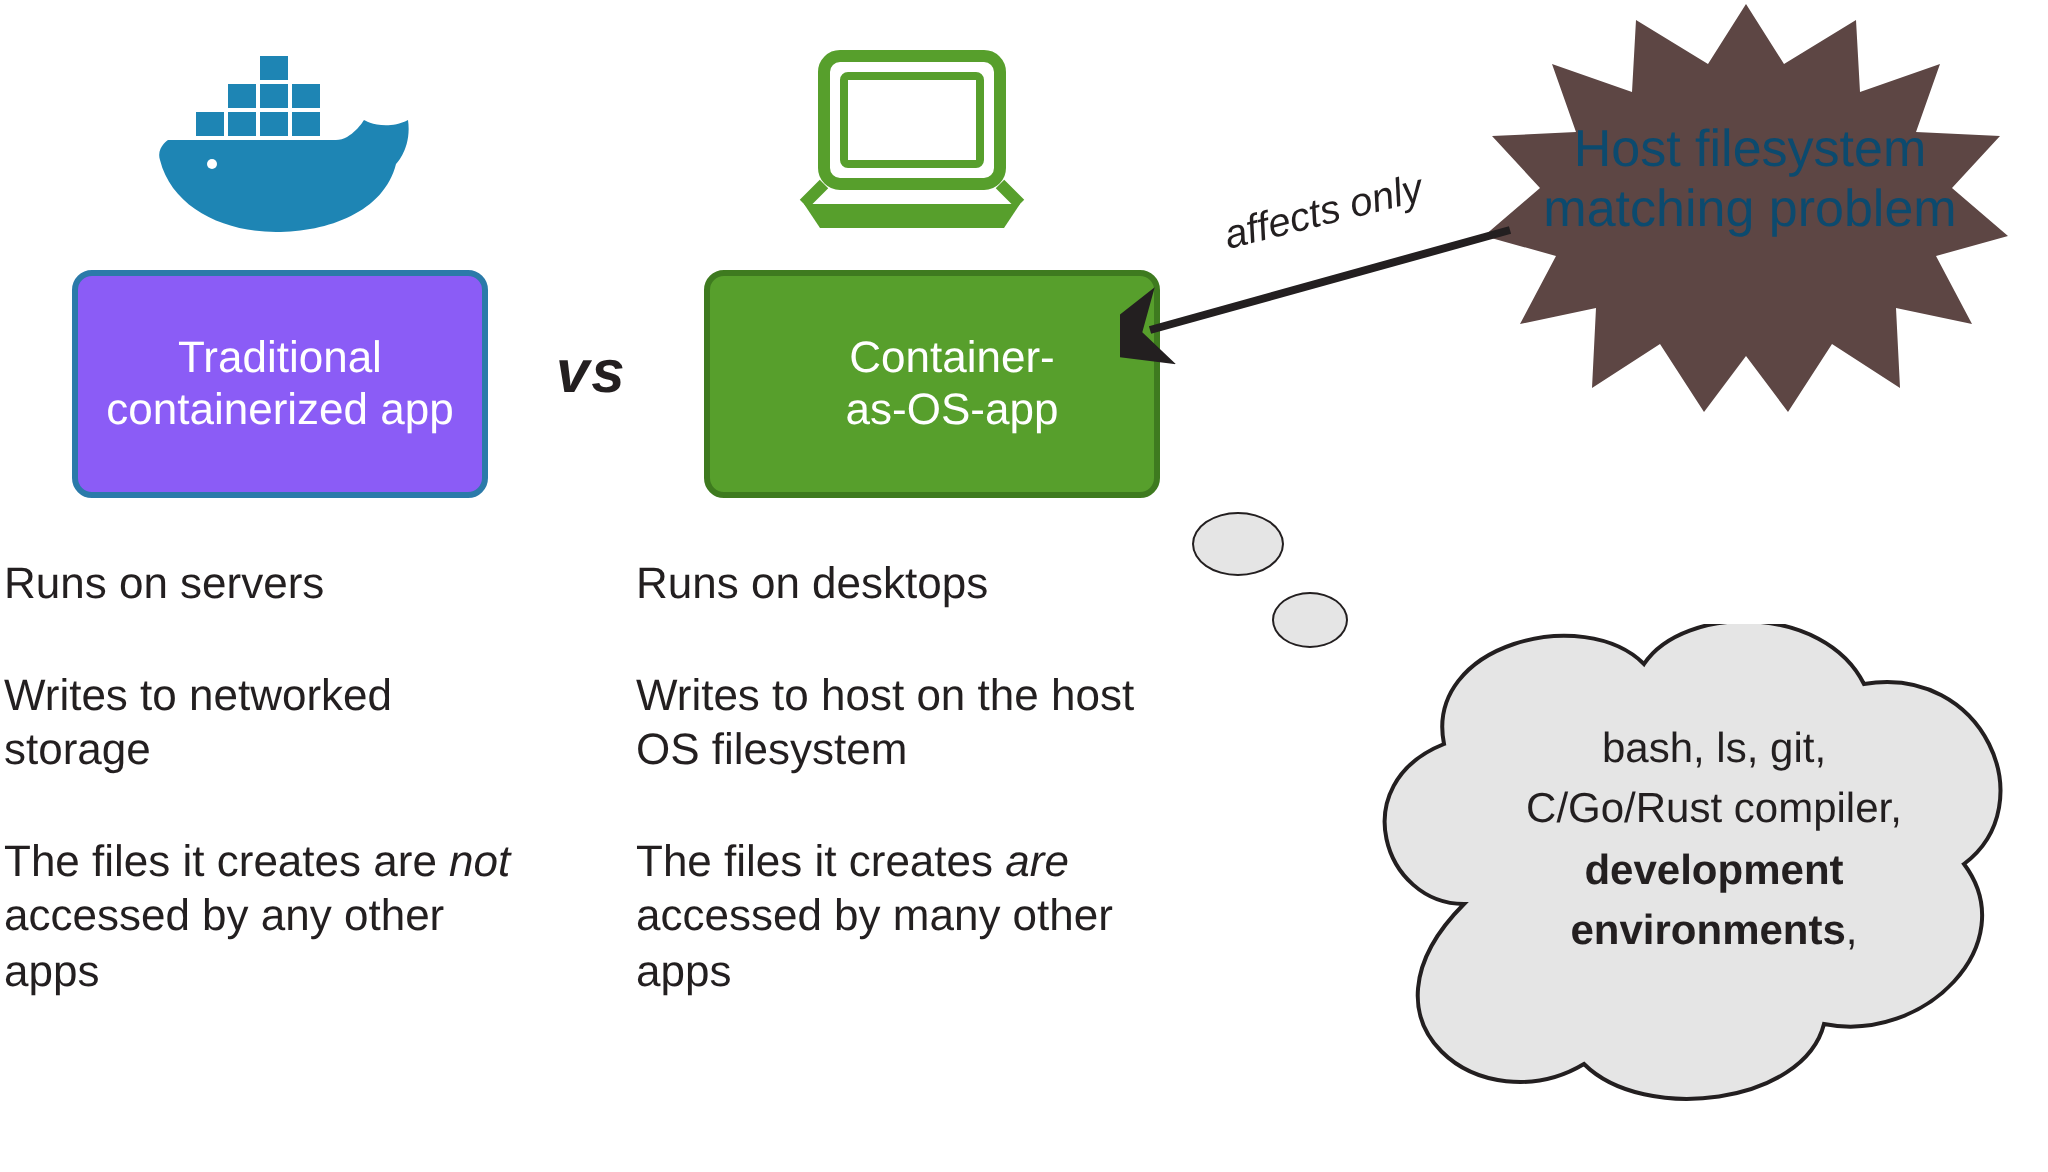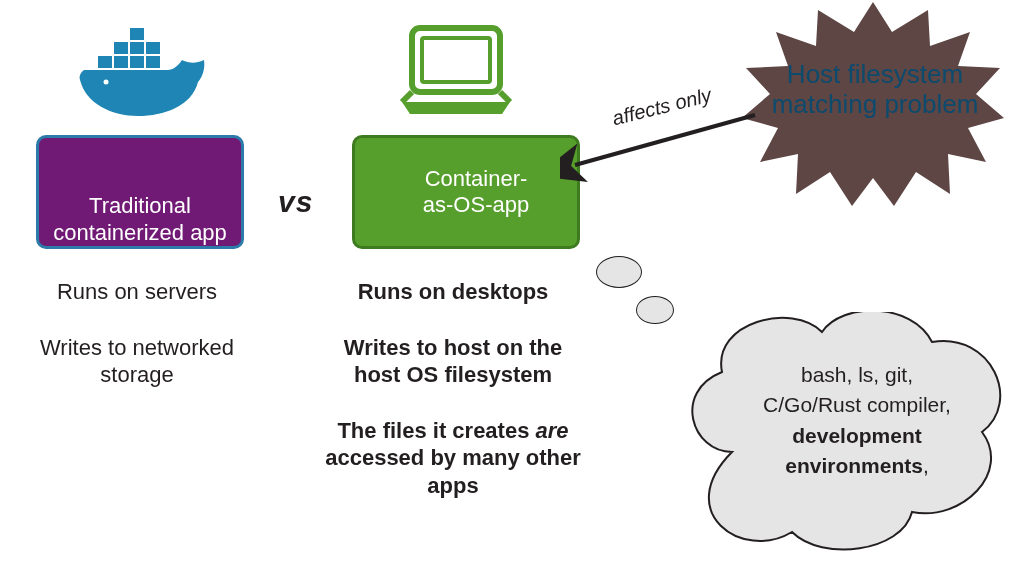--- a/index.html
+++ b/index.html
@@ -1,26 +1,26 @@
 <!DOCTYPE html>
 <html><head>
 <meta charset="utf-8">
 <style>
   html,body{margin:0;padding:0;width:1024px;height:586px;background:#fff;font-family:"Segoe UI","Myriad Pro","Helvetica Neue",Arial,sans-serif;color:#231f20;}
   .stage{position:relative;width:1024px;height:586px;}
   
   .whale{position:absolute;left:78px;top:28px;width:130px;height:90px;}
   .box{border-radius:10px;display:flex;align-items:center;justify-content:center;text-align:center;color:#fff;font-size:22px;line-height:1.2;}
-  .box-blue{position:absolute;left:36px;top:135px;width:202px;height:108px;background:#701a75;border:3px solid #2b7aa9;align-items:flex-end;}
+  .box-blue{position:absolute;left:36px;top:135px;width:202px;height:108px;background:#8b5cf6;border:3px solid #2b7aa9;}
   .box-green{position:absolute;left:352px;top:135px;width:202px;height:108px;background:#579f2c;border:3px solid #3e7a1f;padding-left:20px;}
-  .vs{position:absolute;left:278px;top:170px;font-style:italic;font-size:30px;font-weight:600;letter-spacing:1px;margin-top:15px;}
+  .vs{position:absolute;left:278px;top:170px;font-style:italic;font-size:30px;font-weight:600;letter-spacing:1px;}
   .laptop{position:absolute;left:398px;top:24px;width:116px;height:94px;}
-  .col{position:absolute;width:270px;text-align:center;font-size:22px;line-height:1.25;}
+  .col{position:absolute;width:270px;font-size:22px;line-height:1.25;}
   .colL{left:2px;top:278px;}
-  .colR{left:318px;top:278px;font-weight:bold;}
+  .colR{left:318px;top:278px;}
   .col p{margin:0 0 28px 0;}
   .it{font-style:italic;}
   
   .starburst{position:absolute;left:742px;top:2px;width:262px;height:210px;}
   .starburst-text{position:absolute;left:770px;top:60px;width:210px;text-align:center;color:#0c4a6e;font-size:26px;line-height:1.15;}
   
   .arrow{position:absolute;left:560px;top:110px;width:200px;height:80px;}
   .arrow-label{position:absolute;left:610px;top:108px;font-style:italic;font-size:20px;transform:rotate(-14deg);transform-origin:left top;}
   
   .cloud{position:absolute;left:662px;top:312px;width:360px;height:250px;}
@@ -67,20 +67,23 @@
   </div>
   <div class="vs">vs</div>
   <div class="box box-green">
     <span style="white-space:pre-line">Container-
 as-OS-app</span>
   </div>
 
   <div class="col colL">
     <p>Runs on servers</p>
     <p>Writes to networked storage</p>
+    <p>
+      <span>The files it creates are </span><span class="it">not</span><span> accessed by any other apps</span>
+    </p>
   </div>
   <div class="col colR">
     <p>Runs on desktops</p>
     <p>Writes to host on the host OS filesystem</p>
     <p>
       <span>The files it creates </span><span class="it">are</span><span> accessed by many other apps</span>
     </p>
   </div>
 
   <svg class="starburst" viewBox="0 0 262 210">

